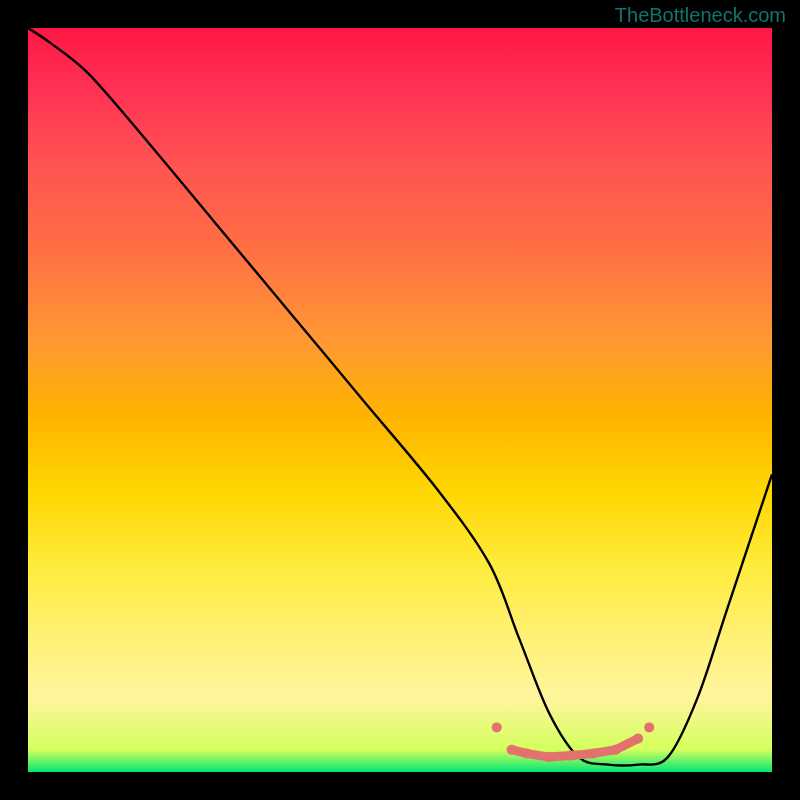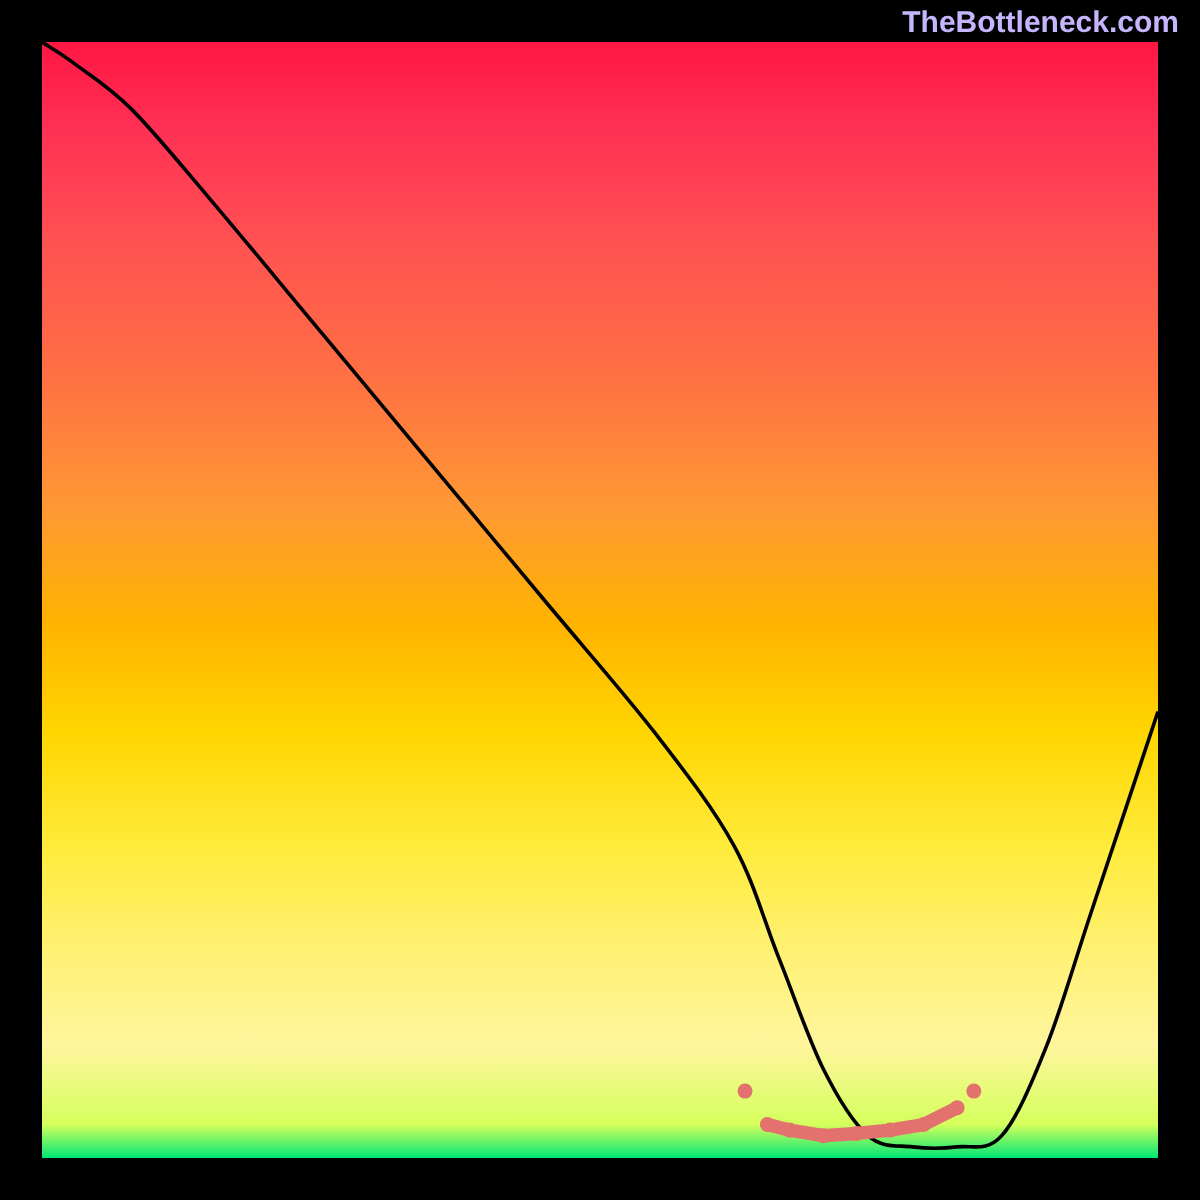--- a/index.html
+++ b/index.html
@@ -1,17 +1,17 @@
 <!DOCTYPE html>
 <html><head>
 <meta charset="utf-8">
 <style>
   * { margin: 0; padding: 0; box-sizing: border-box; }
   body { width: 800px; height: 800px; background: #000; position: relative; font-family: Arial, sans-serif; }
-  .watermark { position: absolute; top: 4px; right: 14px; color: #c4b5fd; font-size: 20px; font-weight: 700; z-index: 10; }
+  .watermark { position: absolute; top: 4px; right: 14px; color: #0f766e; font-size: 20px; font-weight: 400; z-index: 10; }
   .plot-area { position: absolute; left: 28px; top: 28px; width: 744px; height: 744px; overflow: hidden; }
   .gradient-bg { position: absolute; inset: 0;
     background: linear-gradient(to bottom,
       #ff1744 0%,
       #ff3154 8%,
       #ff5252 18%,
       #ff7043 30%,
       #ff9933 42%,
       #ffb300 52%,
       #ffd600 62%,

